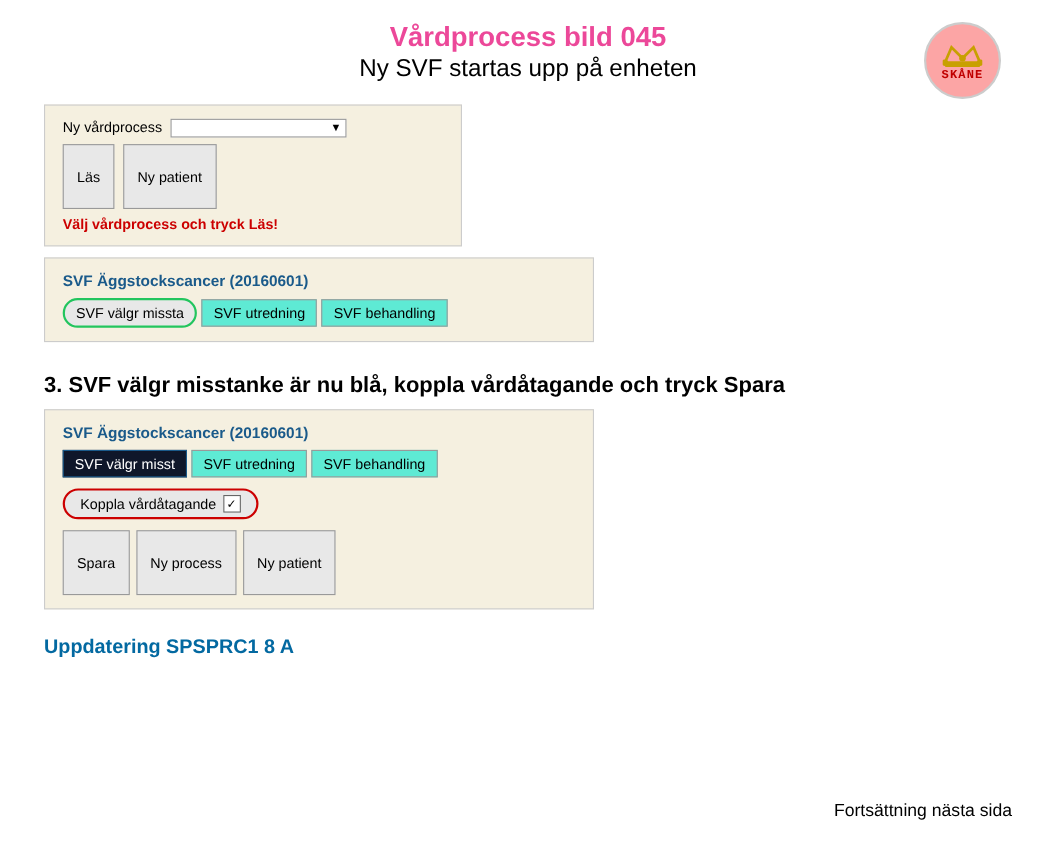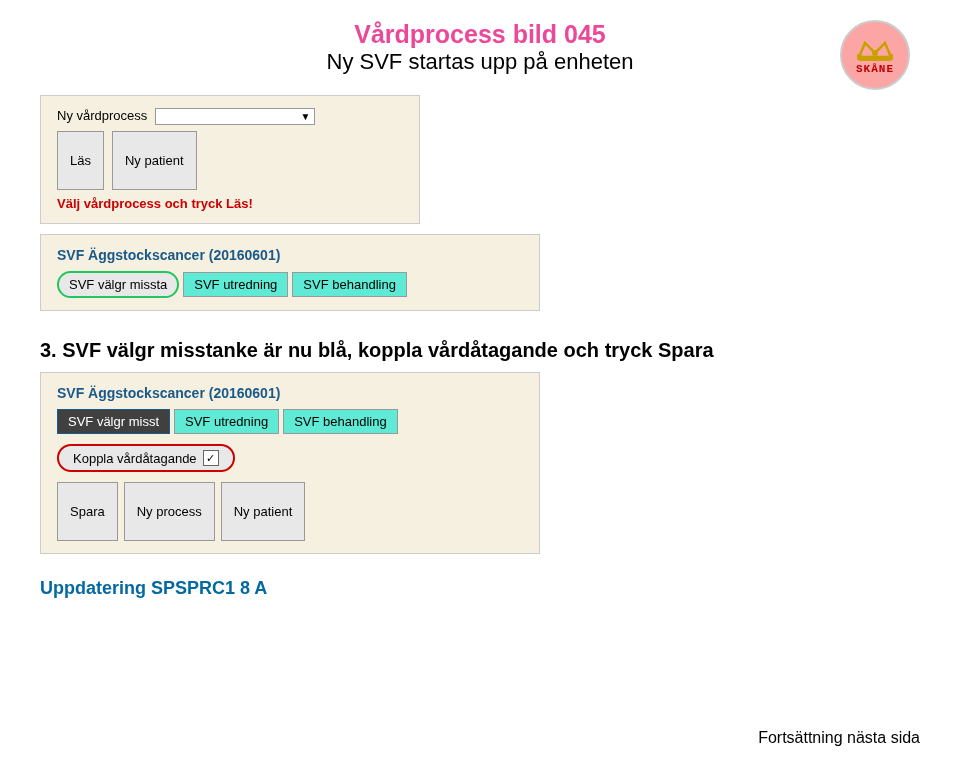--- a/index.html
+++ b/index.html
@@ -145,21 +145,21 @@
     .svf-box3 {
       background: #f5f0e0;
       border: 1px solid #ccc;
       padding: 12px 16px;
       margin-bottom: 10px;
       display: inline-block;
       min-width: 500px;
     }
     .svf-tab-blue {
       border: 1px solid #1a5a8a;
-      background: #404040;
+      background: #0f172a;
       padding: 4px 10px;
       font-size: 13px;
       color: #fff;
     }
     .koppla-row {
       display: flex;
       align-items: center;
       gap: 8px;
       margin-top: 10px;
     }

